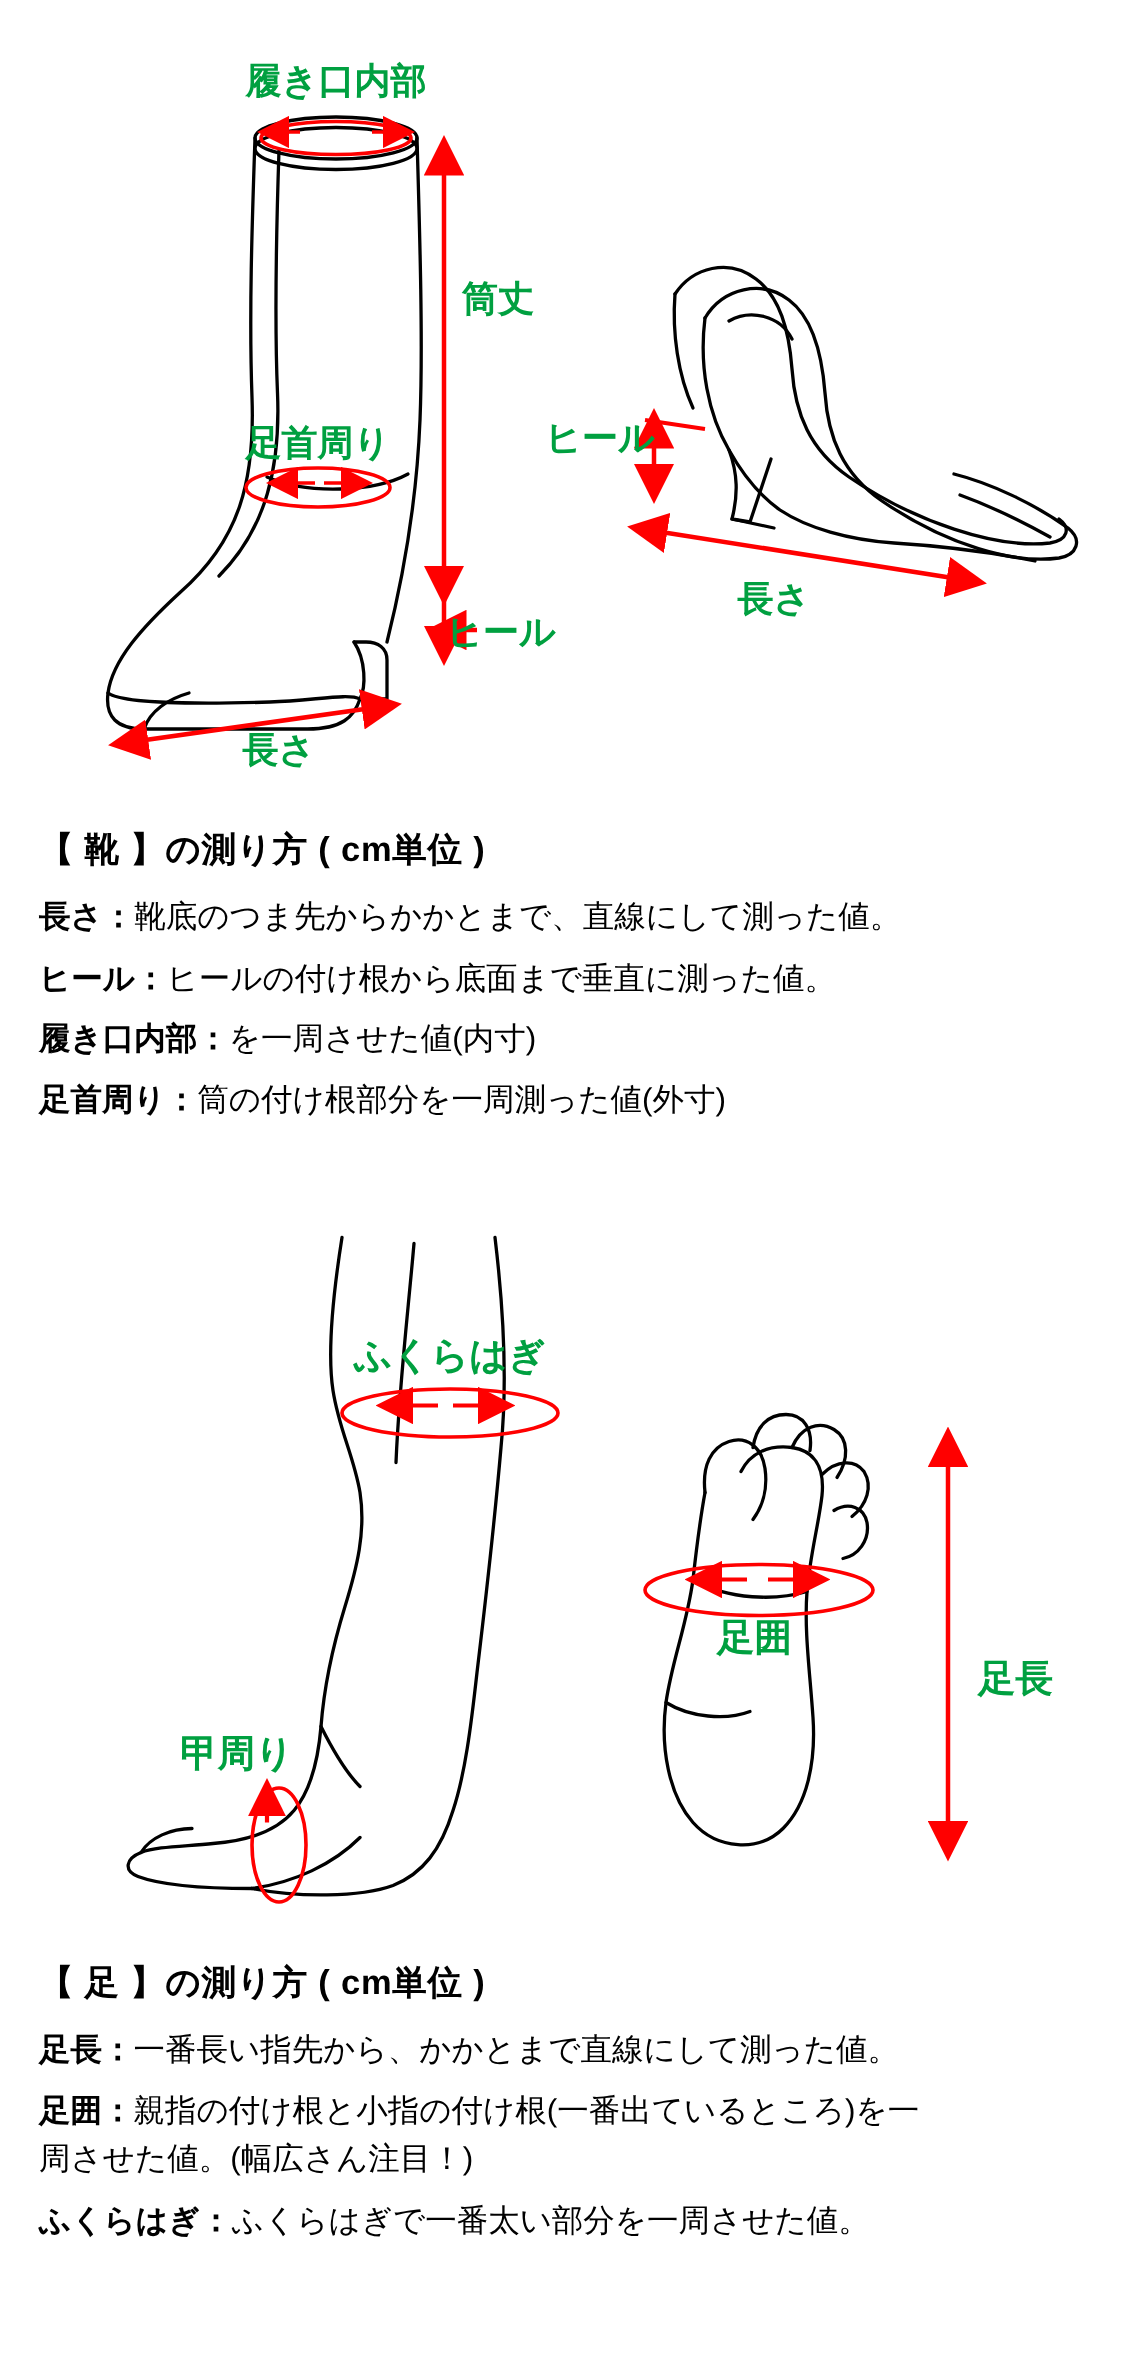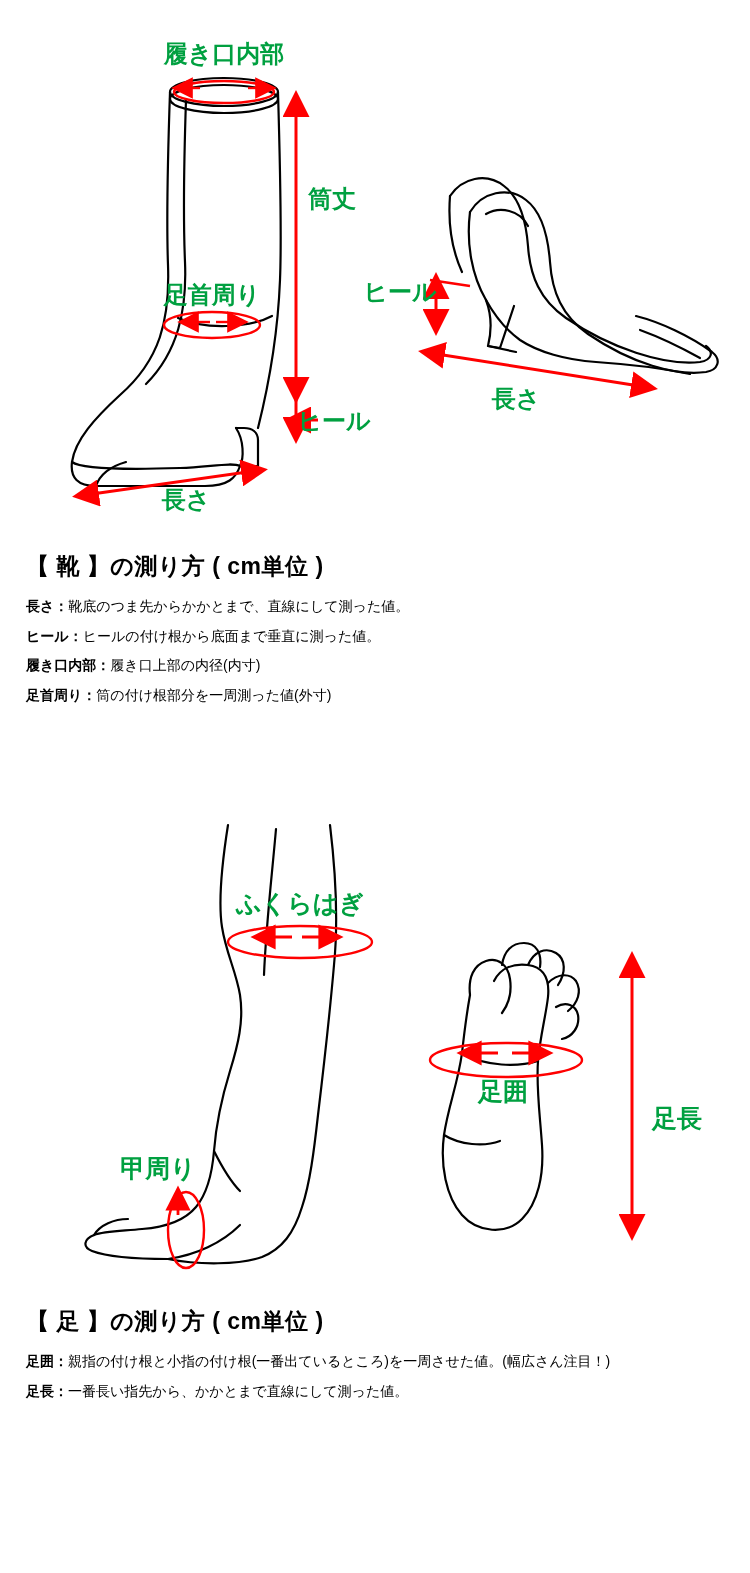--- a/index.html
+++ b/index.html
@@ -42,21 +42,21 @@
     font-weight: 700;
     letter-spacing: 0.5px;
     margin: 6px 0 14px 0;
   }
   .def-list {
     margin: 0;
     padding: 0;
     list-style: none;
   }
   .def-item {
-    font-size: 14px;
+    font-size: 21px;
     line-height: 1.55;
     margin-bottom: 8px;
   }
   .def-term {
     font-weight: 700;
   }
   .def-sep {
     font-weight: 700;
   }
   .def-desc {
@@ -174,21 +174,21 @@
   <div class="block-2 section">
     <div class="section-title">【 靴 】の測り方 ( cm単位 )</div>
     <ul class="def-list">
       <li class="def-item">
         <span class="def-term">長さ</span><span class="def-sep">：</span><span class="def-desc">靴底のつま先からかかとまで、直線にして測った値。</span>
       </li>
       <li class="def-item">
         <span class="def-term">ヒール</span><span class="def-sep">：</span><span class="def-desc">ヒールの付け根から底面まで垂直に測った値。</span>
       </li>
       <li class="def-item">
-        <span class="def-term">履き口内部</span><span class="def-sep">：</span><span class="def-desc">履き口上部の内径(内寸)</span>
+        <span class="def-term">履き口内部</span><span class="def-sep">：</span><span class="def-desc">を一周させた値(内寸)</span>
       </li>
       <li class="def-item">
         <span class="def-term">足首周り</span><span class="def-sep">：</span><span class="def-desc">筒の付け根部分を一周測った値(外寸)</span>
       </li>
     </ul>
   </div>
 
   <div class="block-3 diagram">
     <svg width="750" height="480" viewBox="0 0 750 480" xmlns="http://www.w3.org/2000/svg">
       <defs>
@@ -268,21 +268,24 @@
       <text class="label-green" x="158" y="362" font-size="25" text-anchor="middle">甲周り</text>
       <text class="label-green" x="503" y="285" font-size="25" text-anchor="middle">足囲</text>
       <text class="label-green" x="677" y="312" font-size="25" text-anchor="middle">足長</text>
     </svg>
   </div>
 
   <div class="block-4 section">
     <div class="section-title">【 足 】の測り方 ( cm単位 )</div>
     <ul class="def-list">
       <li class="def-item">
+        <span class="def-term">足長</span><span class="def-sep">：</span><span class="def-desc">一番長い指先から、かかとまで直線にして測った値。</span>
+      </li>
+      <li class="def-item">
         <span class="def-term">足囲</span><span class="def-sep">：</span><span class="def-desc">親指の付け根と小指の付け根(一番出ているところ)を一周させた値。(幅広さん注目！)</span>
       </li>
       <li class="def-item">
-        <span class="def-term">足長</span><span class="def-sep">：</span><span class="def-desc">一番長い指先から、かかとまで直線にして測った値。</span>
+        <span class="def-term">ふくらはぎ</span><span class="def-sep">：</span><span class="def-desc">ふくらはぎで一番太い部分を一周させた値。</span>
       </li>
     </ul>
   </div>
 
 </div>
 
 </body></html>

